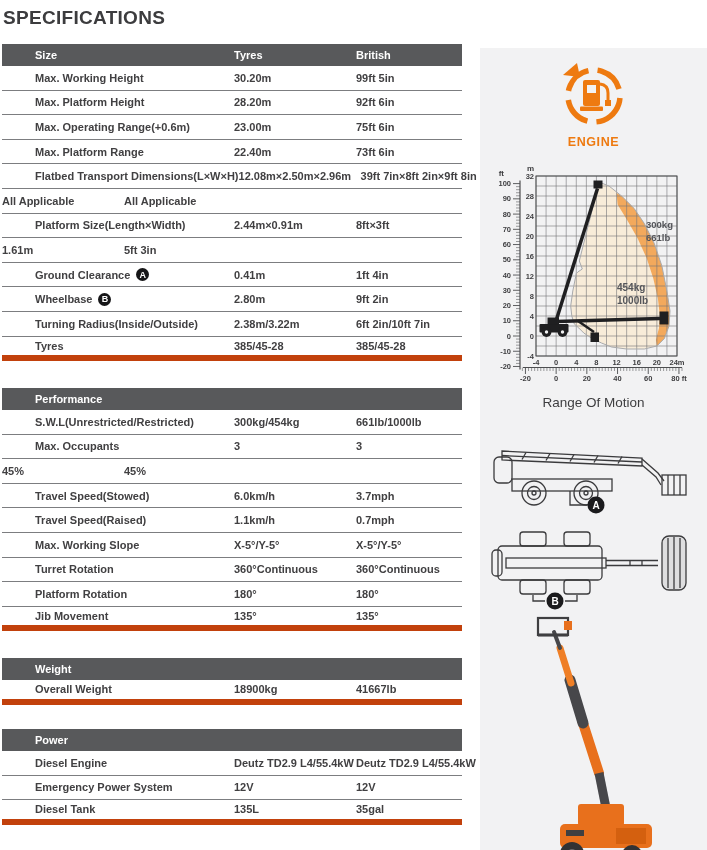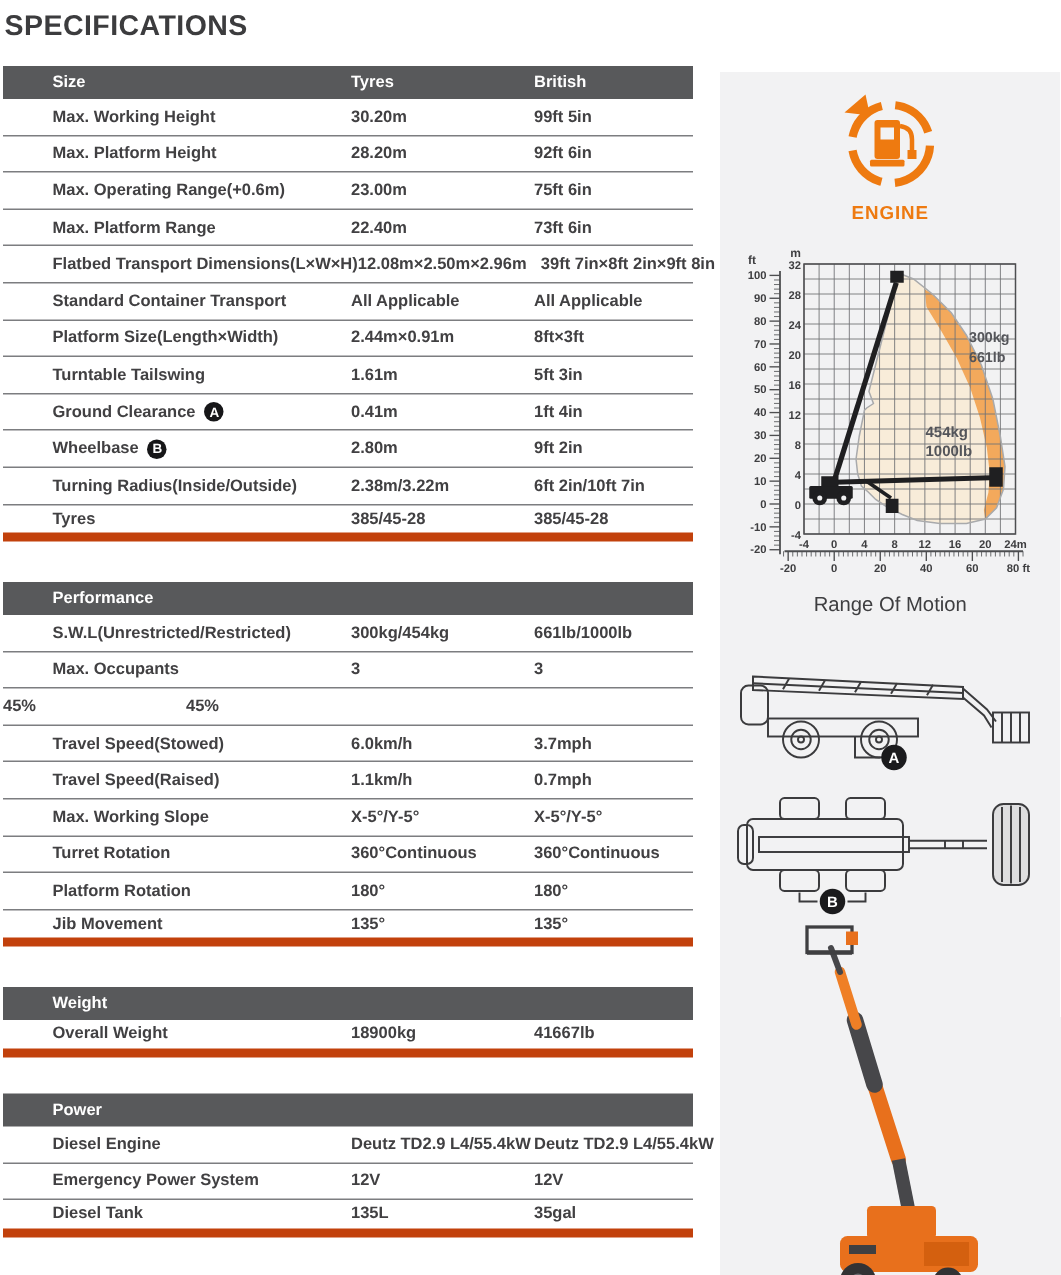--- a/index.html
+++ b/index.html
@@ -88,37 +88,31 @@
           <span class="c3">73ft 6in</span>
         </div>
         <div class="row">
           <span class="c1">
             <span>Flatbed Transport Dimensions(L×W×H)</span>
           </span>
           <span class="c2">12.08m×2.50m×2.96m</span>
           <span class="c3">39ft 7in×8ft 2in×9ft 8in</span>
         </div>
         <div class="row">
-          <span class="c1">
-            <span>Standard Container Transport</span>
-          </span>
           <span class="c2">All Applicable</span>
           <span class="c3">All Applicable</span>
         </div>
         <div class="row">
           <span class="c1">
             <span>Platform Size(Length×Width)</span>
           </span>
           <span class="c2">2.44m×0.91m</span>
           <span class="c3">8ft×3ft</span>
         </div>
         <div class="row">
-          <span class="c1">
-            <span>Turntable Tailswing</span>
-          </span>
           <span class="c2">1.61m</span>
           <span class="c3">5ft 3in</span>
         </div>
         <div class="row">
           <span class="c1">
             <span>Ground Clearance</span>
             <span class="badge">A</span>
           </span>
           <span class="c2">0.41m</span>
           <span class="c3">1ft 4in</span>

